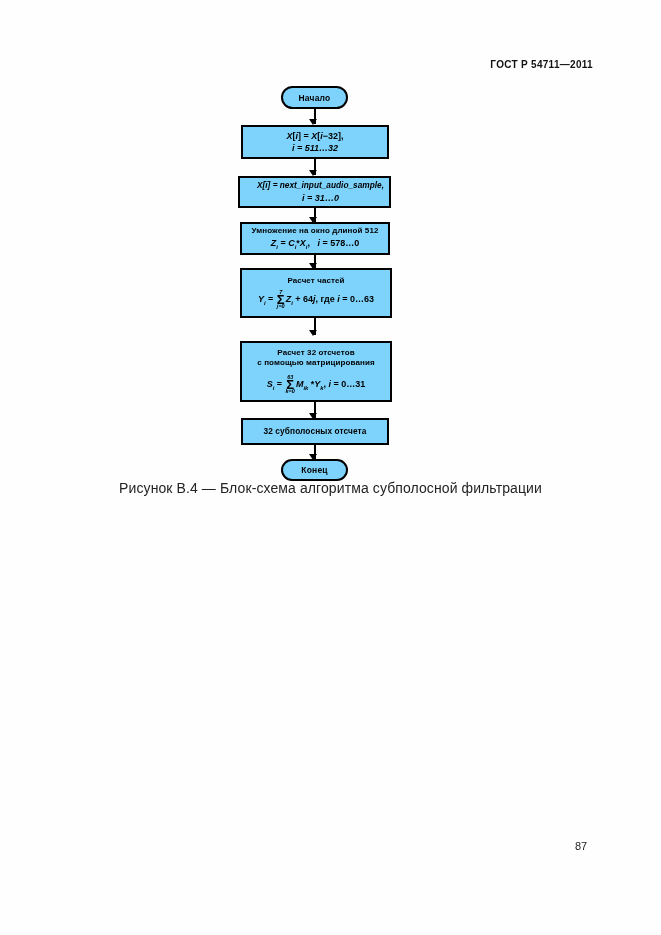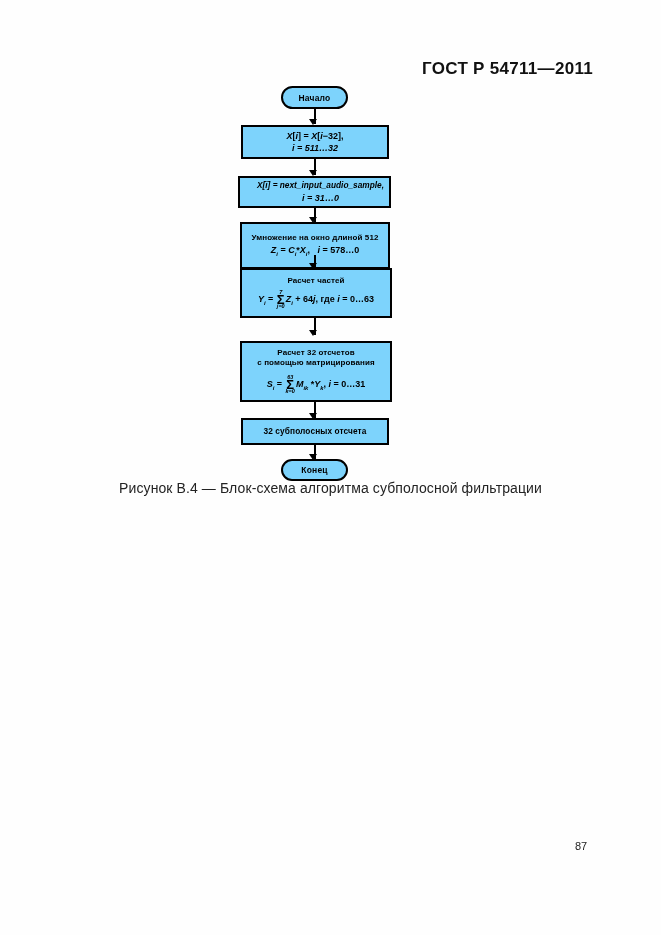--- a/index.html
+++ b/index.html
@@ -20,21 +20,21 @@
     position: absolute;
     inset: 0;
     background: #fefefe;
   }
 
   
   .doc-header {
     position: absolute;
     top: 59px;
     right: 68px;
-    font-size: 17px;
+    font-size: 10px;
     font-weight: bold;
     letter-spacing: 0.3px;
     color: #111;
     white-space: nowrap;
   }
 
   
   .page-number {
     position: absolute;
     left: 562px;
@@ -200,21 +200,21 @@
     <div class="arrowhead" style="top:170px;"></div>
 
     <div class="node process" style="left:238px; top:176px; width:153px; height:32px;padding-left:16px;">
       <div class="node-line" style="font-size:8.3px">X[i] = next_input_audio_sample,</div>
       <div class="node-line">i = 31…0</div>
     </div>
 
     <div class="connector" style="top:208px; height:14px;"></div>
     <div class="arrowhead" style="top:217px;"></div>
 
-    <div class="node process" style="left:240px; top:222px; width:150px; height:47px;">
+    <div class="node process" style="left:240px; top:222px; width:150px; height:33px;">
       <div class="node-title">Умножение на окно длиной 512</div>
       <div class="node-formula">
         <span style="font-style:italic">Z</span><sub>i</sub><span style="font-style:normal"> = </span><span style="font-style:italic">C</span><sub>i</sub><span style="font-style:normal">*</span><span style="font-style:italic">X</span><sub>i</sub><span style="font-style:normal">,&nbsp;&nbsp; </span><span style="font-style:italic">i</span><span style="font-style:normal"> = 578…0</span>
       </div>
     </div>
 
     <div class="connector" style="top:255px; height:13px;"></div>
     <div class="arrowhead" style="top:263px;"></div>
 
     <div class="node process" style="left:240px; top:268px; width:152px; height:50px;text-align:center;">

